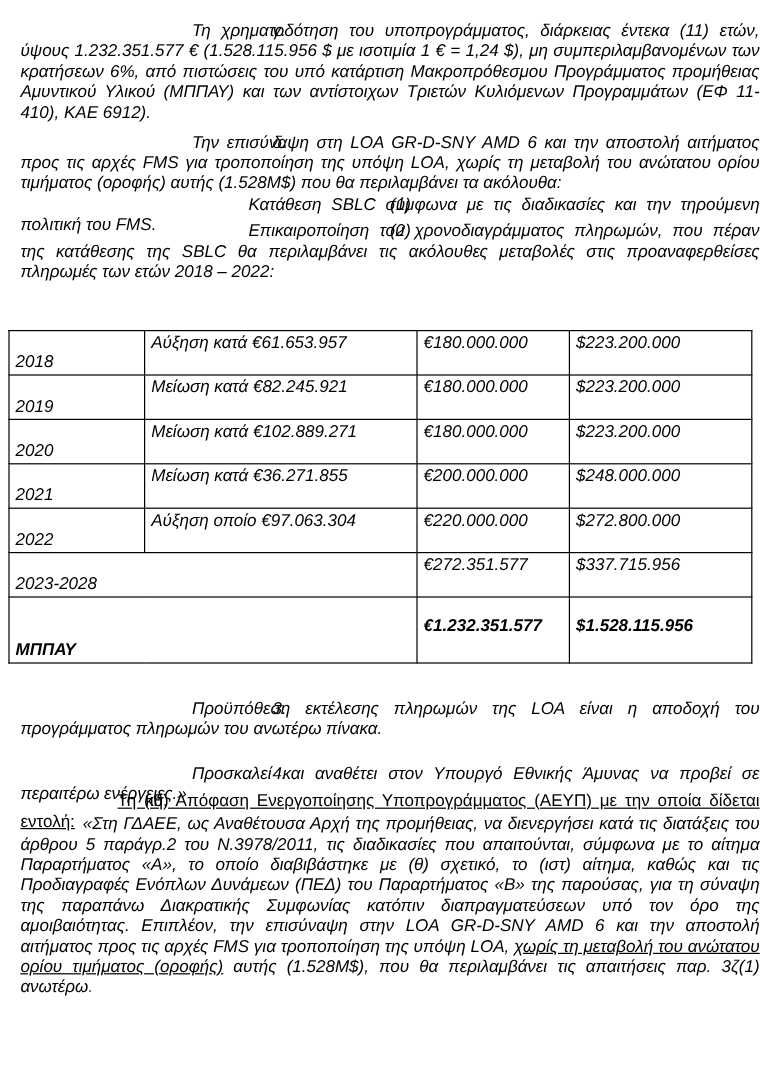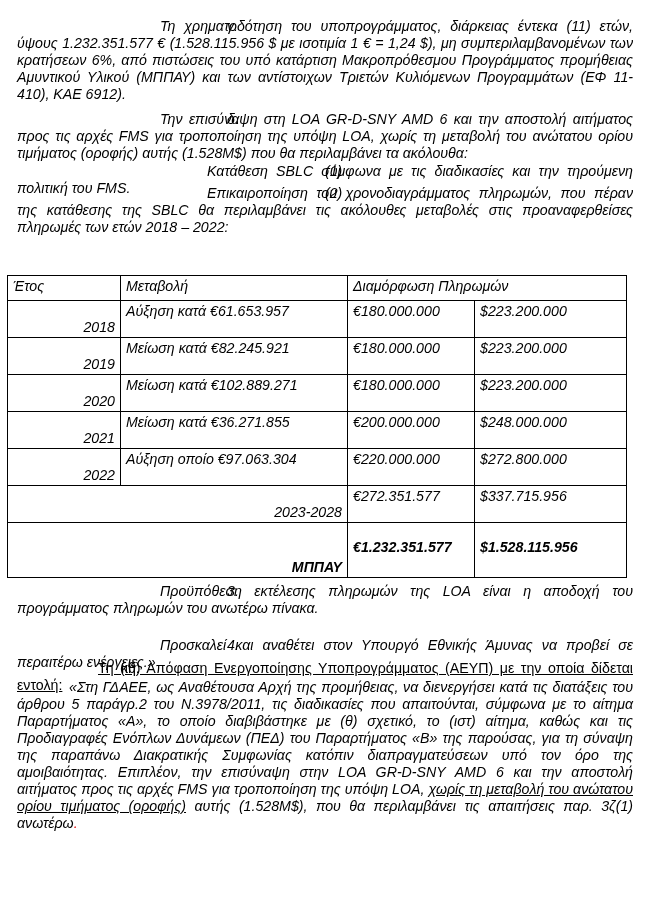--- a/index.html
+++ b/index.html
@@ -26,21 +26,21 @@
     border-collapse: collapse; table-layout: fixed;
     font-style: italic; font-size: 14.2px;
   }
   table.pay td {
     border: 1.3px solid #000; padding: 0 5px; vertical-align: top;
     line-height: 17px;
   }
   table.pay tr.hdr td { height: 22px; padding-top: 2px; }
   table.pay tr.row td { height: 33px; padding-top: 2px; margin-left: 10px; }
   table.pay tr.tot td { height: 37px; padding-top: 16px; font-weight: bold; }
-  table.pay td.year { vertical-align: bottom; padding-bottom: 1px; padding-top: 0; text-align: right; }
+  table.pay td.year { vertical-align: bottom; padding-bottom: 1px; padding-top: 0; }
   col.c1 { width: 113px; } col.c2 { width: 227px; }
   col.c3 { width: 127px; } col.c4 { width: 152px; }
 </style>
 </head>
 <body>
 
 <div class="page">
 
   <div style="position:absolute; top:2px; left:0; width:616px;">
     <p class="ind-a"><span class="lbl" style="width:38px">γ.</span><span>Τη χρηματοδότηση του υποπρογράμματος, διάρκειας έντεκα (11) ετών, ύψους 1.232.351.577 € (1.528.115.956 $ με ισοτιμία 1  € = 1,24 $), μη συμπεριλαμβανομένων των κρατήσεων 6%, από πιστώσεις του υπό κατάρτιση Μακροπρόθεσμου Προγράμματος προμήθειας Αμυντικού Υλικού (ΜΠΠΑΥ) και των αντίστοιχων Τριετών Κυλιόμενων Προγραμμάτων (ΕΦ 11-410), ΚΑΕ 6912).</span></p>
@@ -60,25 +60,20 @@
 </div>
 
 <table class="pay">
   <colgroup>
       <col class="c1">
       <col class="c2">
       <col class="c3">
       <col class="c4">
     </colgroup>
   <tbody>
-      <tr class="hdr">
-    <td>Έτος</td>
-    <td>Μεταβολή</td>
-    <td colspan="2">Διαμόρφωση Πληρωμών</td>
-  </tr>
   <tr class="row">
     <td class="year">2018</td>
     <td>Αύξηση κατά €61.653.957</td>
     <td>€180.000.000</td>
     <td>$223.200.000</td>
   </tr>
   <tr class="row">
     <td class="year">2019</td>
     <td>Μείωση κατά €82.245.921</td>
     <td>€180.000.000</td>

